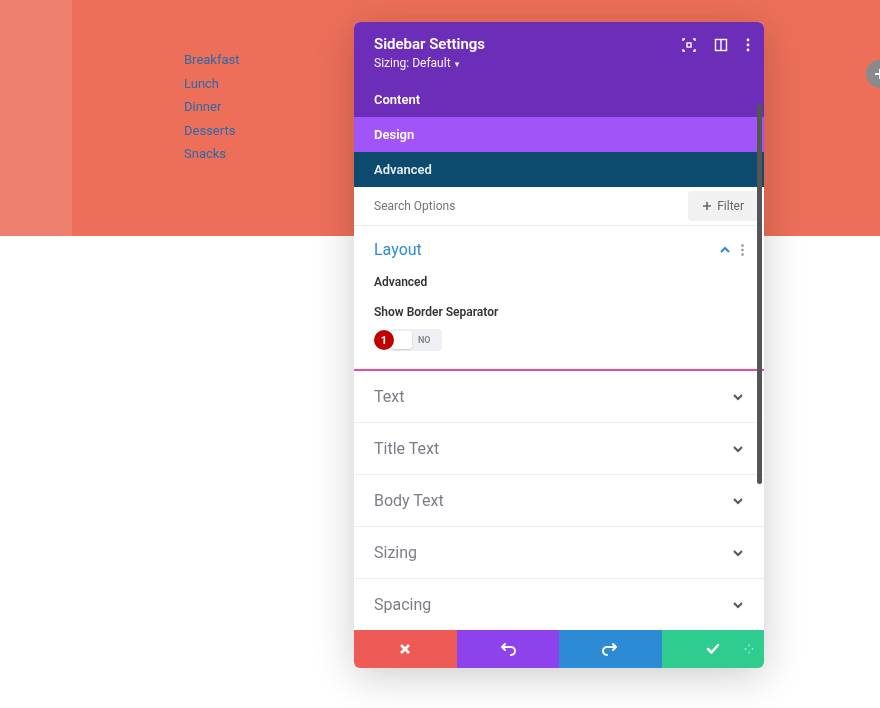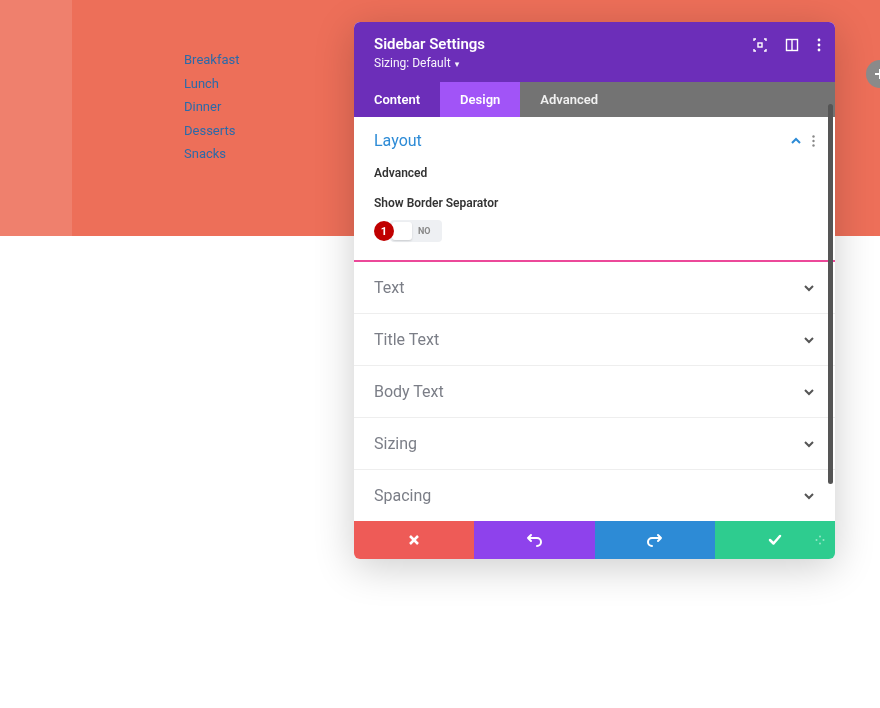--- a/index.html
+++ b/index.html
@@ -31,21 +31,21 @@
     .menu-list div {
       color: #2b6aa9;
       margin-bottom: 10.5px;
       cursor: pointer;
     }
     
     .settings-panel {
       position: absolute;
       left: 354px;
       top: 22px;
-      width: 481px;
+      width: 410px;
       background: #fff;
       border-radius: 6px;
       box-shadow: 0 8px 40px rgba(0,0,0,0.2);
       overflow: hidden;
     }
     
     .panel-header {
       background: #6c2eb9;
       color: #fff;
       padding: 13px 20px 12px 20px;
@@ -58,22 +58,23 @@
       position: absolute;
       right: 14px;
       top: 16px;
       display: flex;
       gap: 18px;
       align-items: center;
     }
     .header-icons > * { cursor: pointer; }
     
     .tabs {
-      background: #737373;
-      display: flex;
+      background: #0c4a6e;
+      display: flex;
+      flex-direction: column;
     }
     .tab {
       padding: 10px 20px;
       color: #fff;
       font-size: 13px;
       font-weight: 600;
       cursor: pointer;
     }
     .tab.inactive { opacity: 0.9; background: transparent; }
     .tab.content-tab { background: #6c2eb9; }
@@ -319,20 +320,30 @@
       </span>
     </div>
   </div>
 
   <div class="tabs">
     <div class="tab content-tab">Content</div>
     <div class="tab active">Design</div>
     <div class="tab inactive">Advanced</div>
   </div>
 
+  <div class="search-bar">
+    <input class="search-input" placeholder="Search Options" style="">
+    <div class="filter-btn">
+      <svg width="10" height="10" viewBox="0 0 10 10" stroke="#666" stroke-width="1.6">
+          <line x1="5" y1="1" x2="5" y2="9"></line>
+          <line x1="1" y1="5" x2="9" y2="5"></line>
+        </svg>
+      <span>Filter</span>
+    </div>
+  </div>
 
   <div class="panel-body">
 
     <div class="section-open">
       <div class="section-title-row">
         <div class="section-title-open">Layout</div>
         <div class="section-title-icons">
           <span>
             <svg class="chevron" width="12" height="12" viewBox="0 0 12 12" fill="none" stroke="#2d8bd6" stroke-width="2">
                 <path d="M2 8 L6 4 L10 8"></path>

